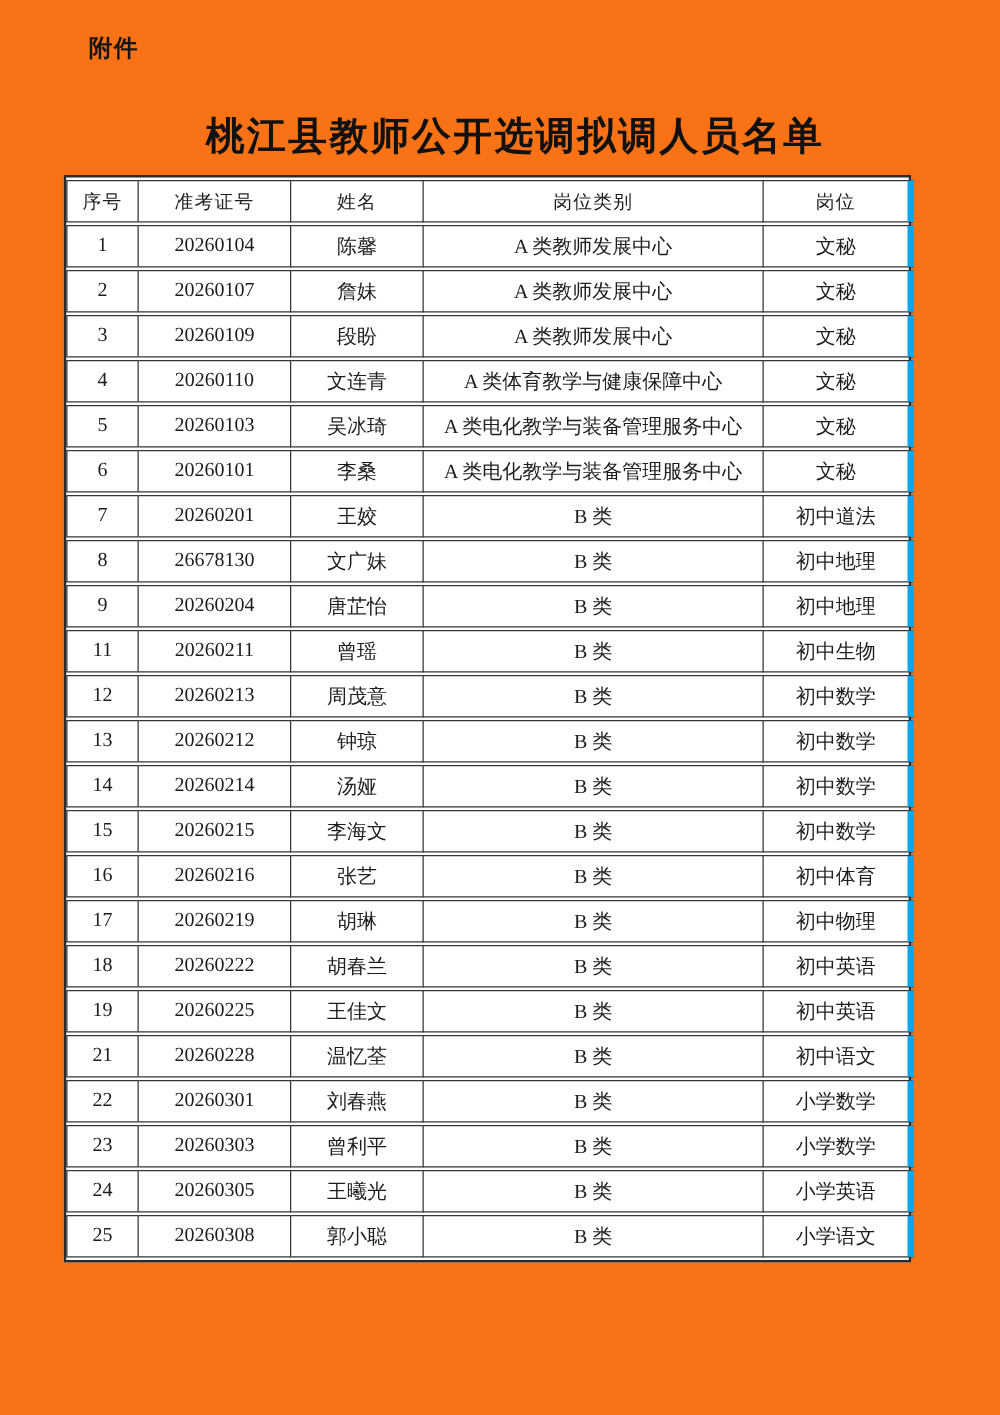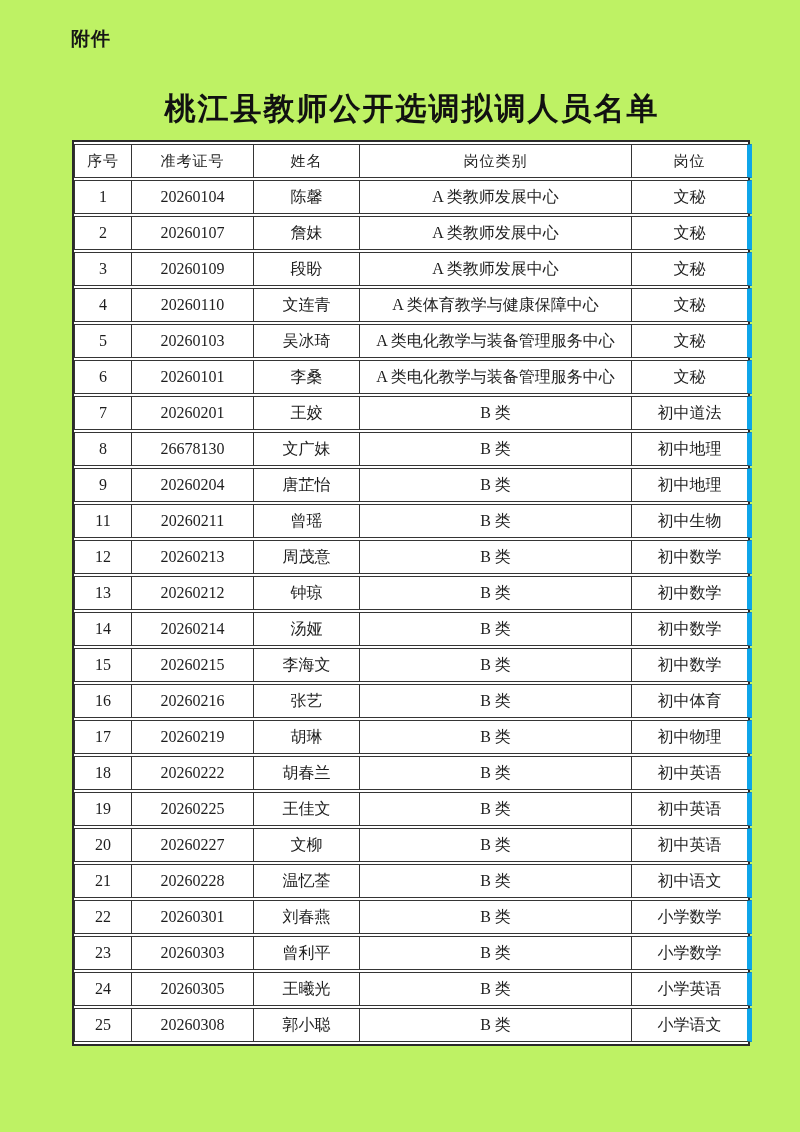--- a/index.html
+++ b/index.html
@@ -6,21 +6,21 @@
     margin: 0;
     padding: 0;
     background: #ffffff;
     font-family: "Liberation Serif", "DejaVu Serif", serif;
     color: #1b1b1b;
   }
   .page {
     position: relative;
     width: 800px;
     height: 1132px;
-    background: #bef264;
+    background: #f97316;
     overflow: hidden;
   }
   .attachment-label {
     position: absolute;
     top: 26px;
     left: 71px;
     font-family: "Liberation Sans", "DejaVu Sans", sans-serif;
     font-size: 19px;
     font-weight: 600;
     letter-spacing: 1px;
@@ -34,21 +34,21 @@
     text-align: center;
     font-size: 31px;
     font-weight: 700;
     letter-spacing: 2px;
     color: #111111;
     margin: 12px;
   }
   .table-wrap {
     position: absolute;
     top: 140px;
-    left: 72px;
+    left: 51px;
     width: 678px;
     border: 2px solid #2b2b2b;
     box-sizing: border-box;
     background: #ffffff;
   }
   table.roster {
     width: 100%;
     border-collapse: separate;
     border-spacing: 0 2px;
     table-layout: fixed;
@@ -234,27 +234,20 @@
             <td>初中英语</td>
           </tr>
           <tr>
             <td>19</td>
             <td>20260225</td>
             <td>王佳文</td>
             <td>B 类</td>
             <td>初中英语</td>
           </tr>
           <tr>
-            <td>20</td>
-            <td>20260227</td>
-            <td>文柳</td>
-            <td>B 类</td>
-            <td>初中英语</td>
-          </tr>
-          <tr>
             <td>21</td>
             <td>20260228</td>
             <td>温忆荃</td>
             <td>B 类</td>
             <td>初中语文</td>
           </tr>
           <tr>
             <td>22</td>
             <td>20260301</td>
             <td>刘春燕</td>

